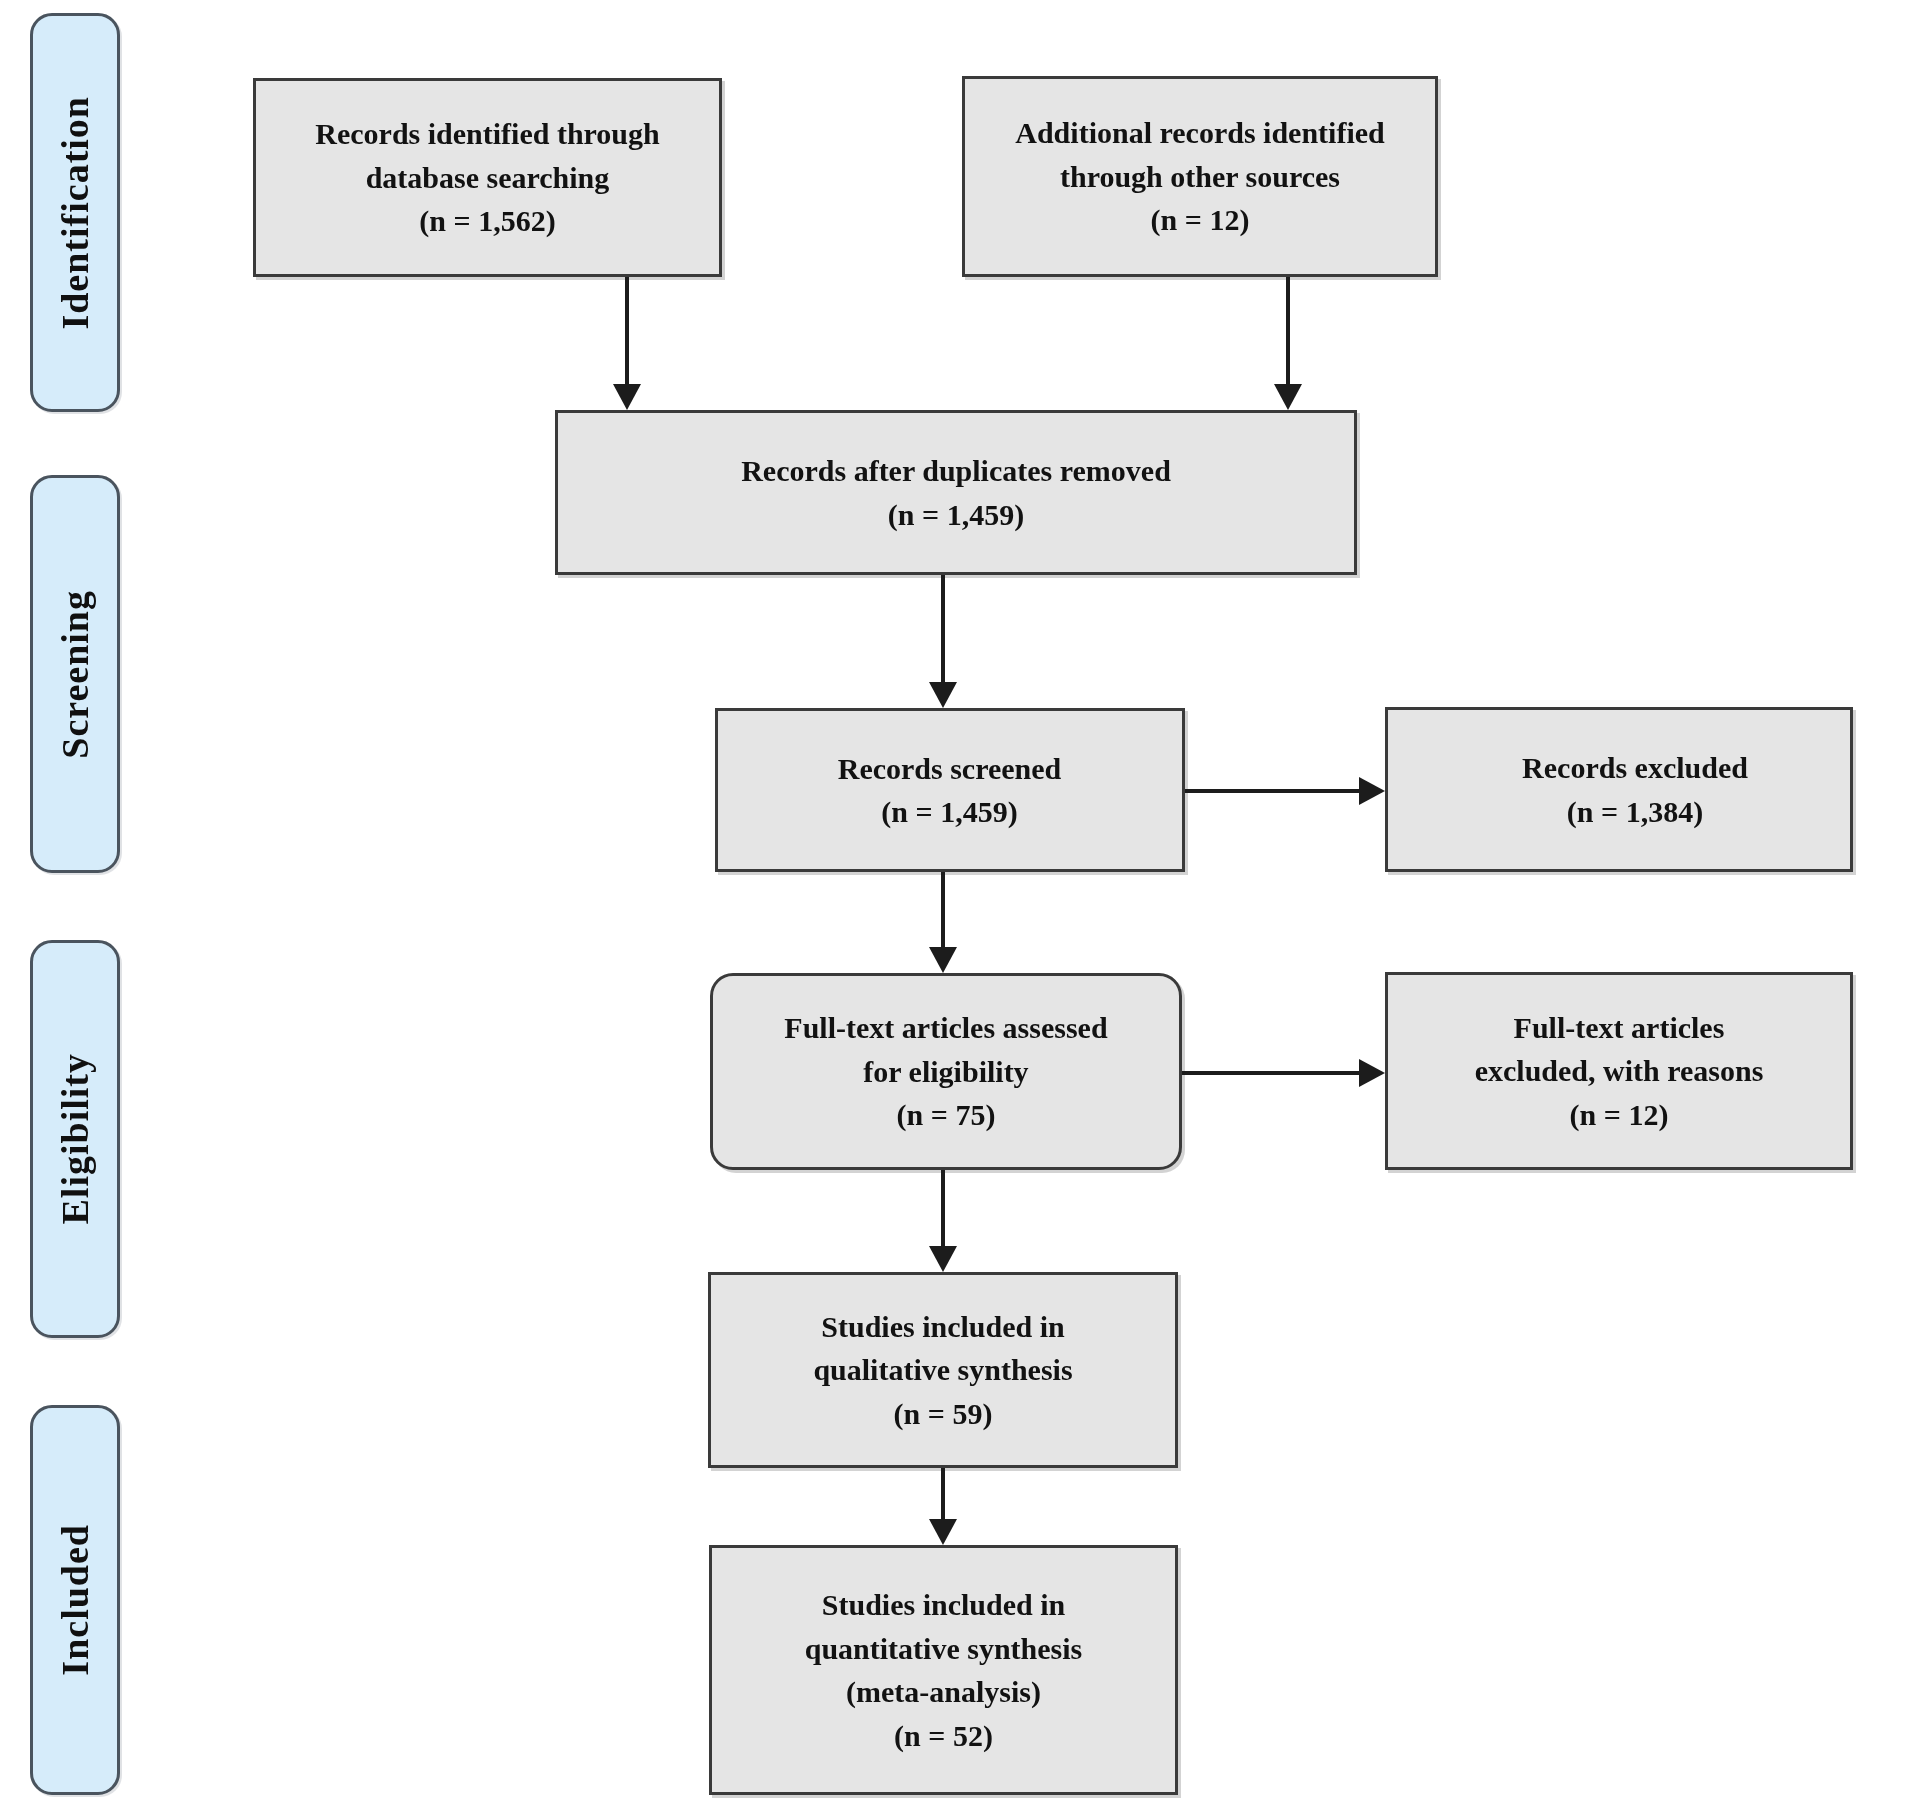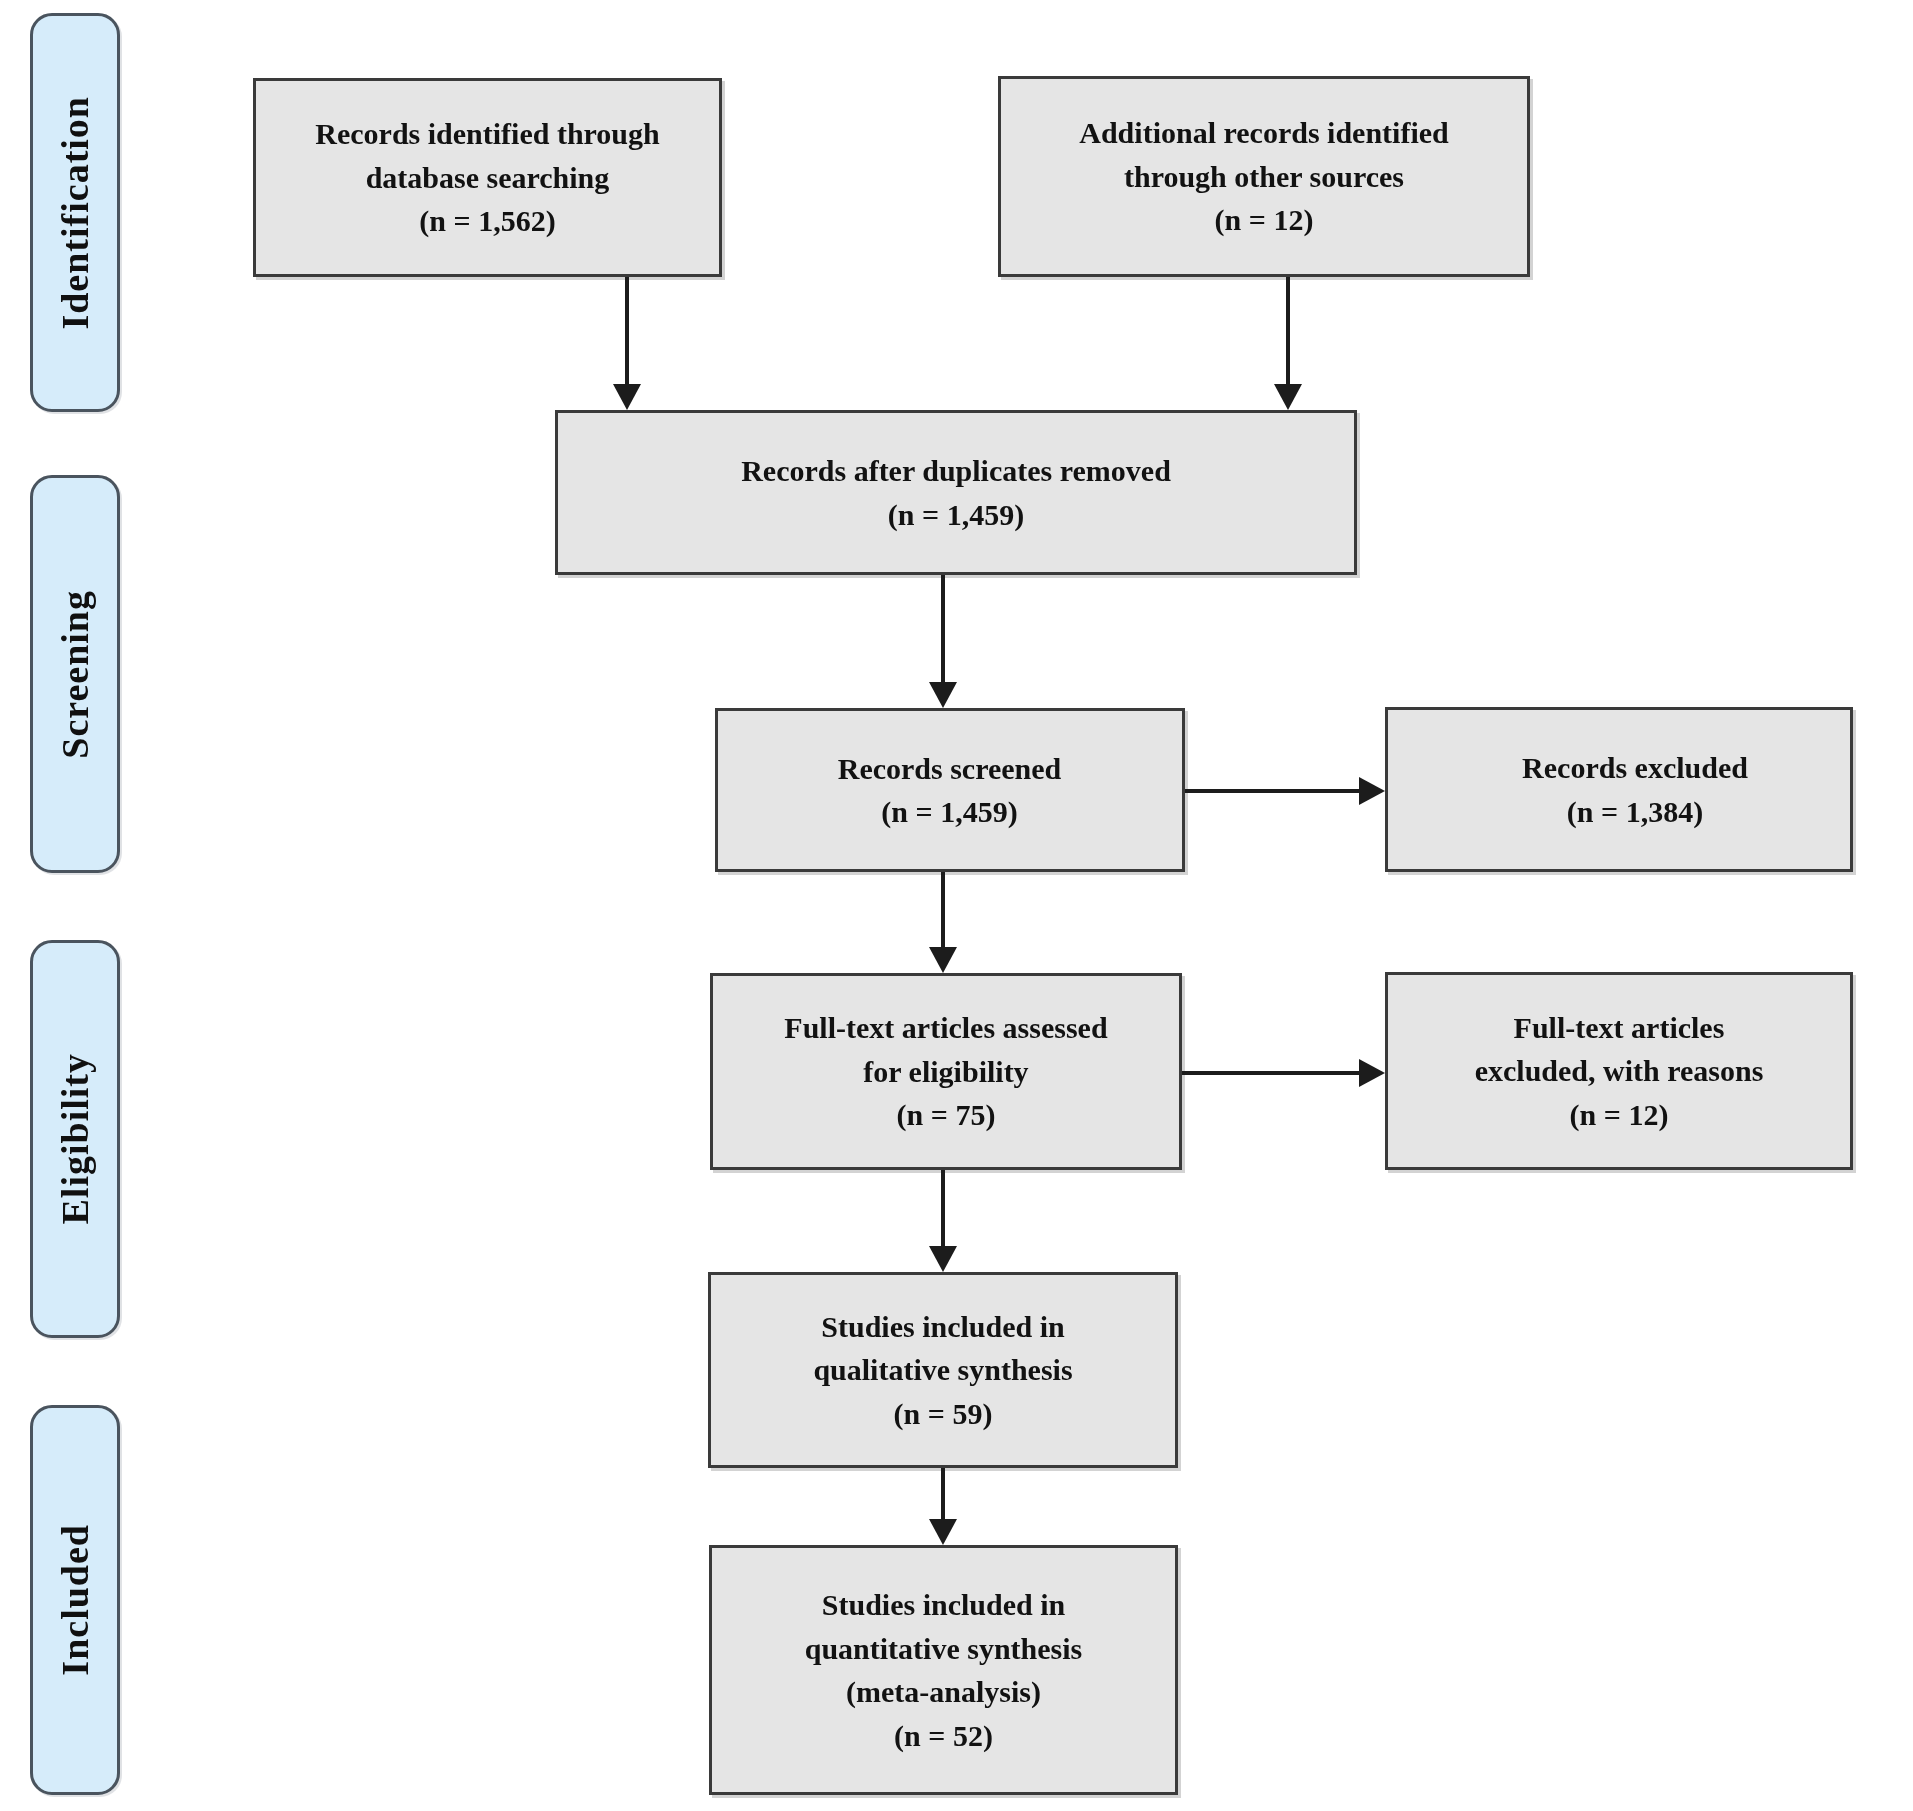--- a/index.html
+++ b/index.html
@@ -59,25 +59,25 @@
     text-align:center;
     white-space:pre-line;
     font-weight:700;
     font-size:30px;
     line-height:1.45;
     color:var(--text);
     box-shadow:3px 3px 0 rgba(130,130,130,0.35);
     padding:4px 10px;
   }
   .b1{left:253px;top:78px;width:469px;height:199px;}
-  .b2{left:998px;top:76px;width:532px;height:201px;}
+  .b2{left:962px;top:76px;width:476px;height:201px;}
   .b3{left:555px;top:410px;width:802px;height:165px;}
   .b4{left:715px;top:708px;width:470px;height:164px;padding-left:9px;}
   .b5{left:1385px;top:707px;width:468px;height:165px;padding-left:42px;}
-  .b6{left:710px;top:973px;width:472px;height:197px;}
+  .b6{left:710px;top:973px;width:472px;height:197px;border-radius:23px;}
   .b7{left:1385px;top:972px;width:468px;height:198px;}
   .b8{left:708px;top:1272px;width:470px;height:196px;}
   .b9{left:709px;top:1545px;width:469px;height:250px;}
 
   
   .arrow{position:absolute;}
   .arrow-v{width:28px;}
   .arrow-v .shaft{
     position:absolute;top:0;bottom:4px;left:50%;
     transform:translateX(-50%);

